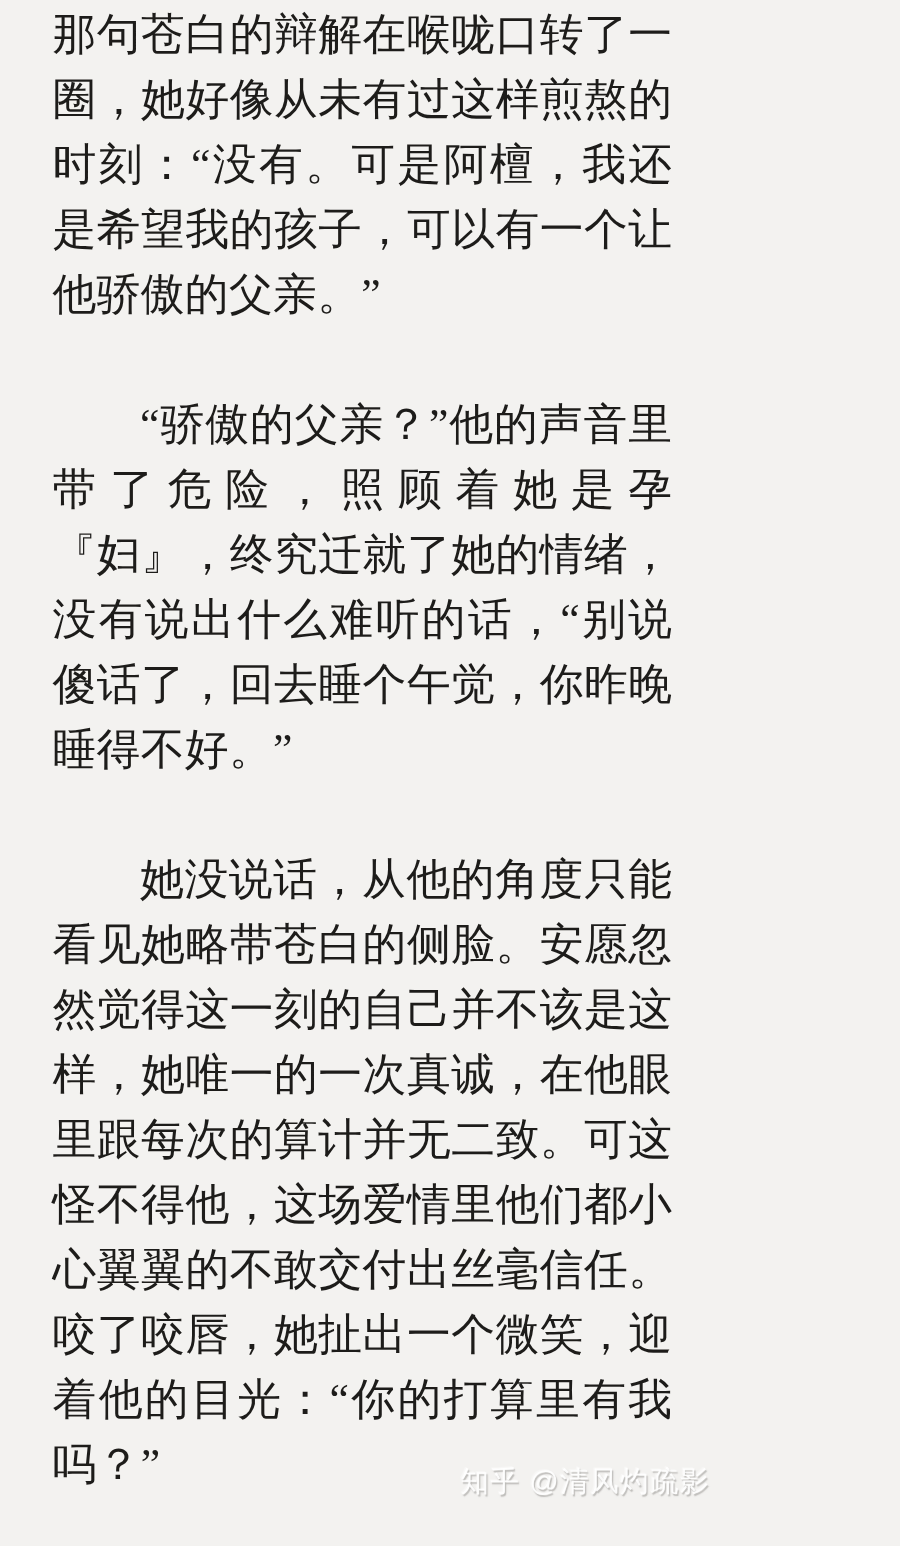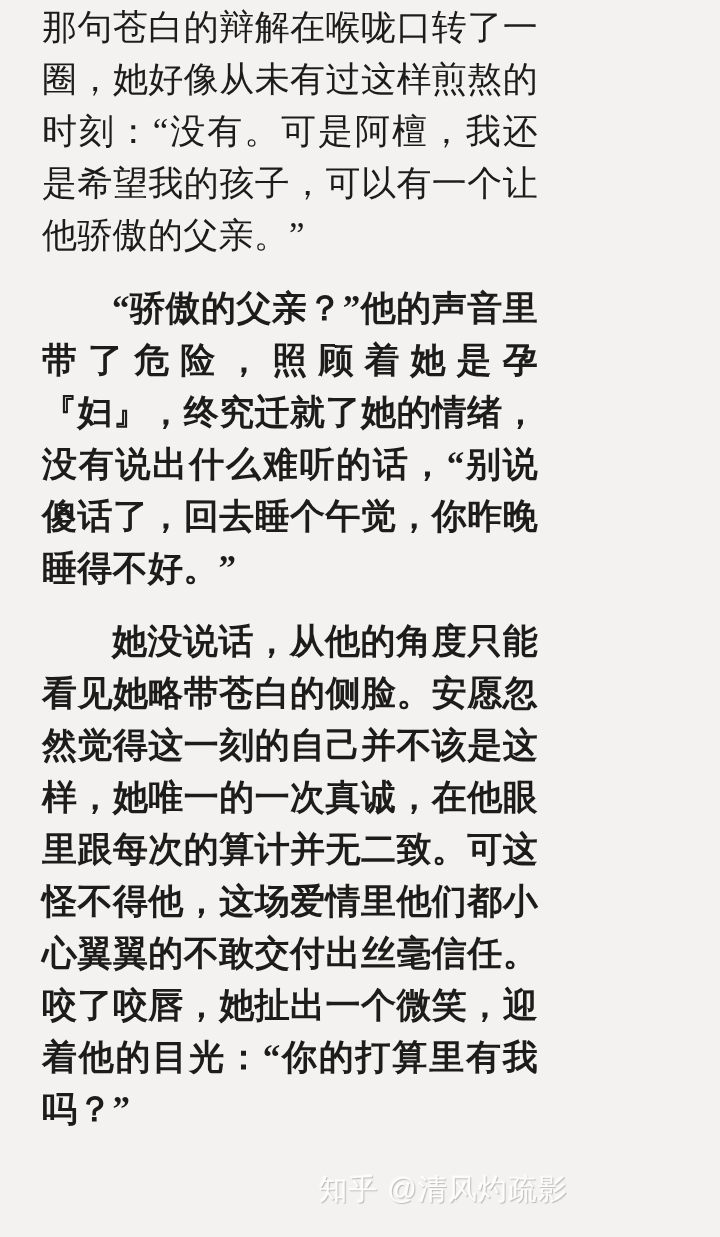--- a/index.html
+++ b/index.html
@@ -30,29 +30,28 @@
     text-align: justify;
     text-justify: inter-ideograph;
     letter-spacing: 0.3px;
     text-indent: 2em;
     font-weight: 400;
   }
   .article p.no-indent {
     text-indent: 0;
   }
   .article p + p {
-    margin-top: 21px;
-    font-weight: bold;
+    margin-top: 52px;
   }
   .watermark {
     position: absolute;
     top: 1170px;
     right: 8px;
     font-family: "Liberation Sans", "DejaVu Sans", sans-serif;
-    font-size: 29px;
+    font-size: 23px;
     letter-spacing: 1px;
     color: rgba(255, 255, 255, 0.92);
     text-shadow: 1px 1px 1px rgba(150, 148, 145, 0.6),
                  -1px -1px 1px rgba(255, 255, 255, 0.5);
     white-space: nowrap;
     user-select: none;
   }
 </style>
 </head>
 <body>

